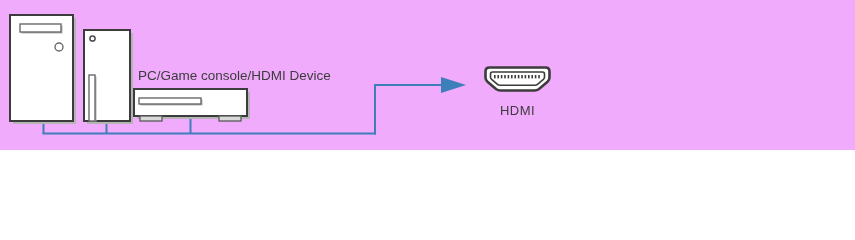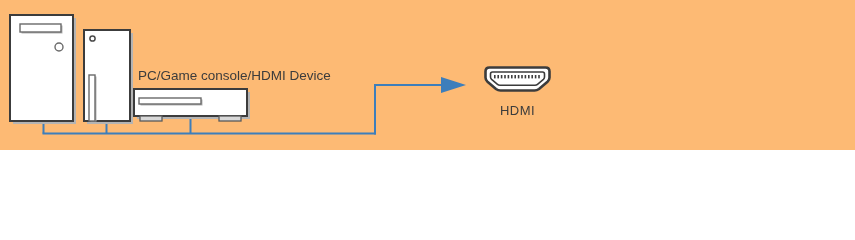--- a/index.html
+++ b/index.html
@@ -10,21 +10,21 @@
   body {
     width: 855px;
     height: 150px;
     font-family: "Liberation Sans", sans-serif;
     overflow: hidden;
   }
   #diagram-root {
     position: relative;
     width: 855px;
     height: 150px;
-    background: #fdba74;
+    background: #f0abfc;
   }
   #diagram-svg {
     position: absolute;
     left: 0;
     top: 0;
     display: block;
   }
   .label-text {
     font-family: "Liberation Sans", sans-serif;
     fill: #3c3c3c;

